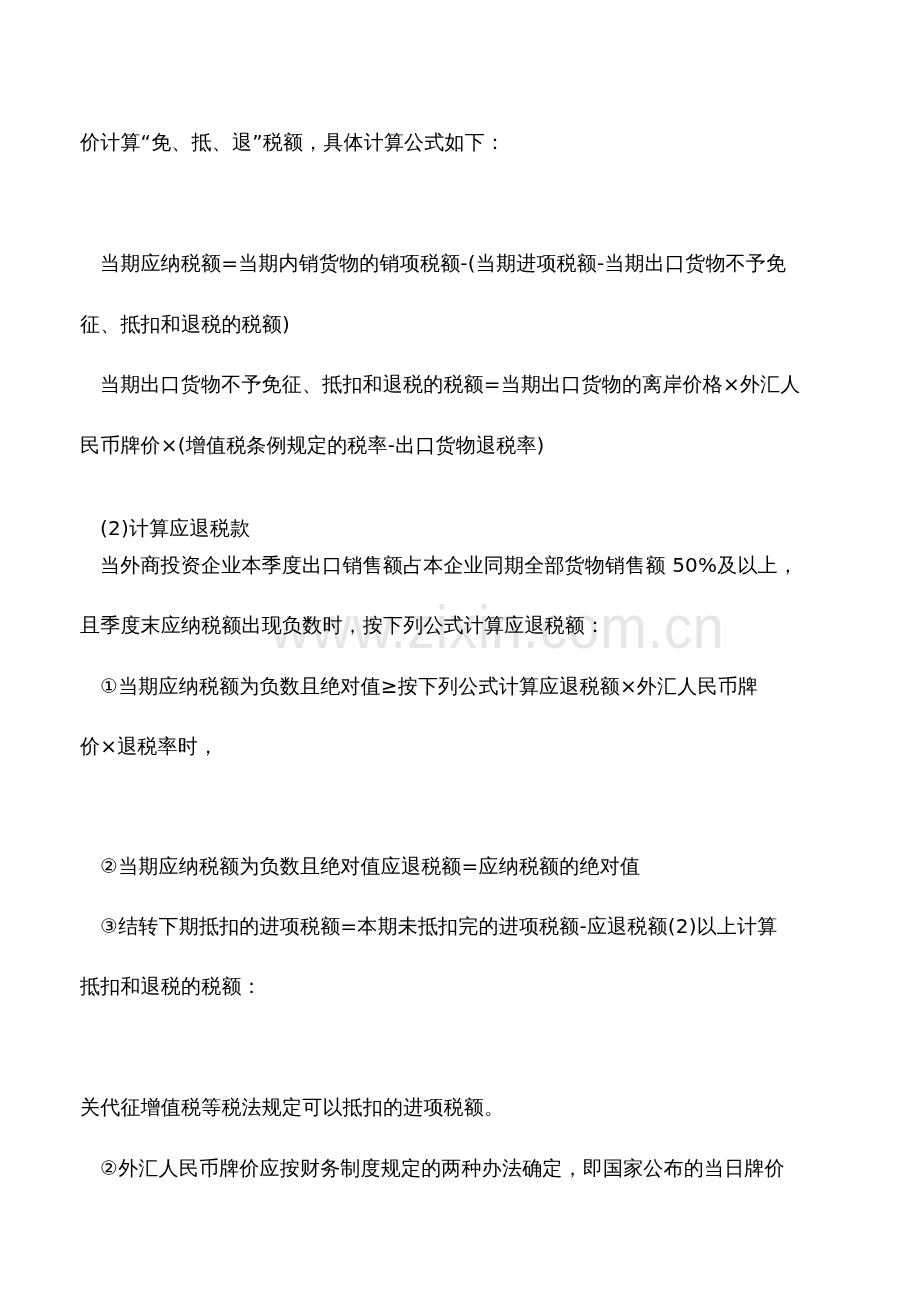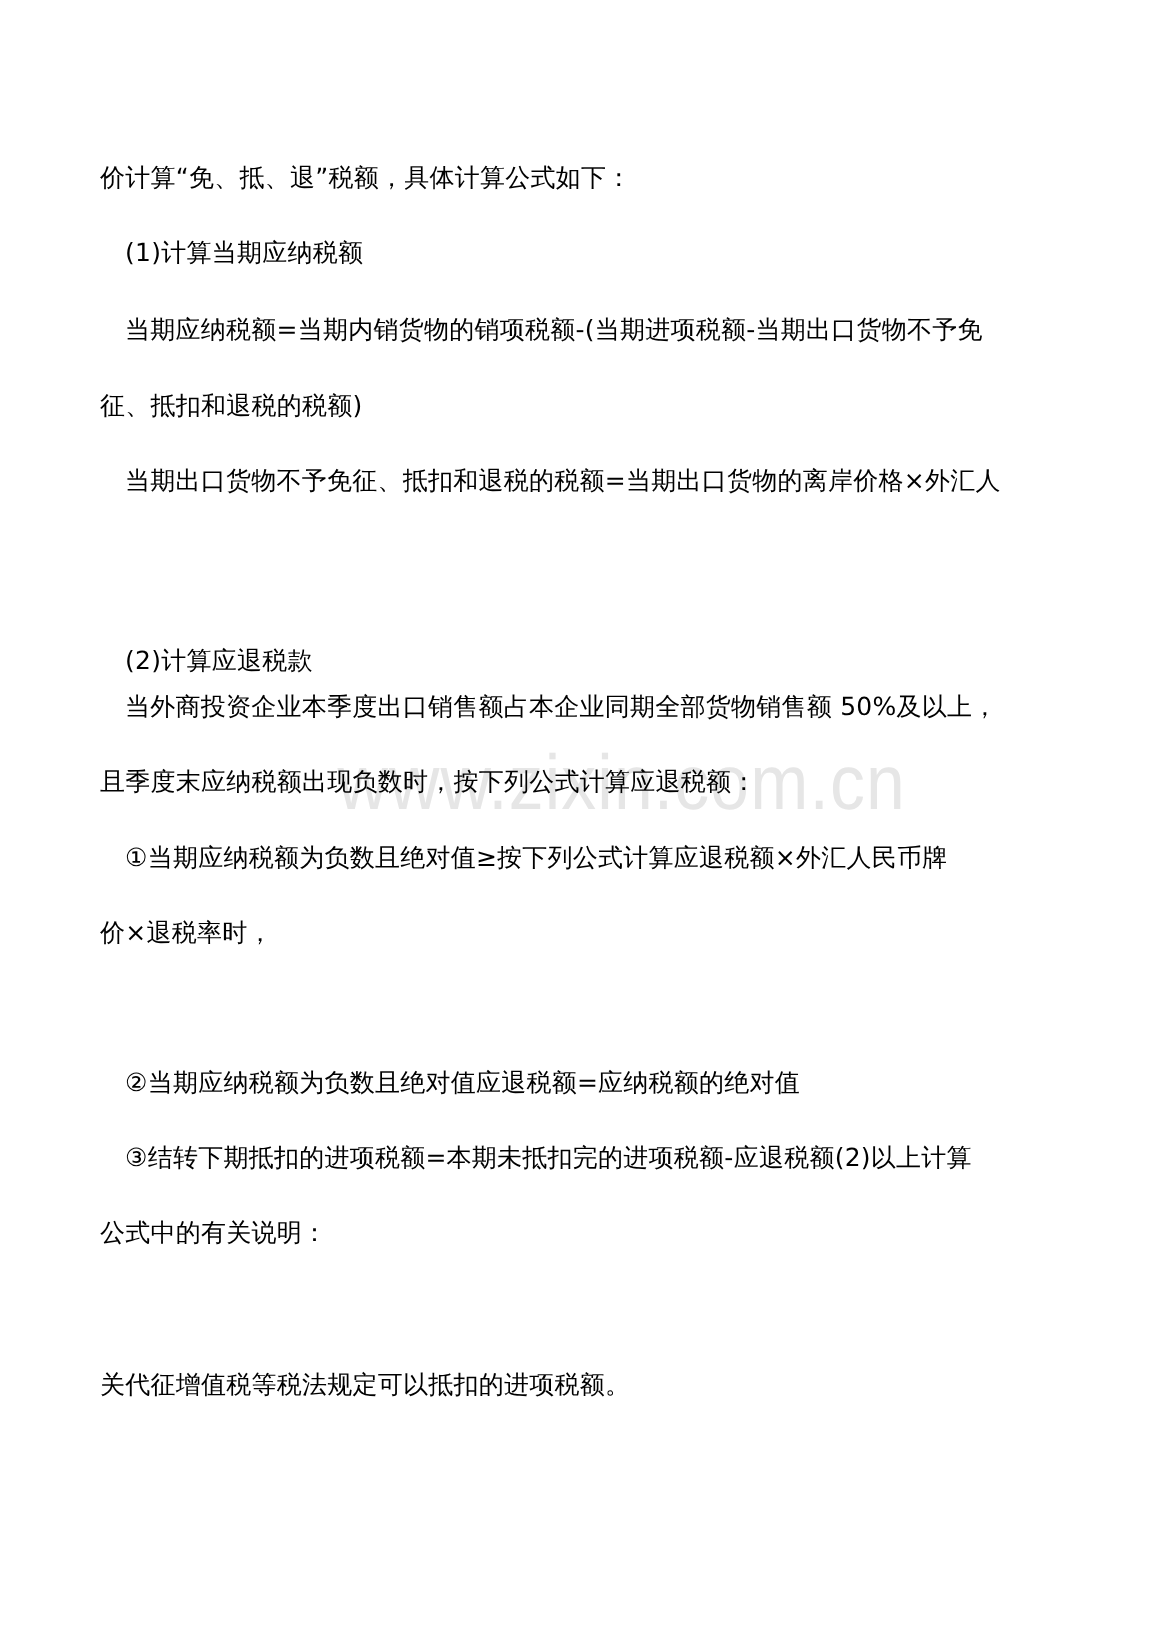--- a/index.html
+++ b/index.html
@@ -50,26 +50,27 @@
   }
   .line { z-index: 1; }
 </style>
 </head>
 <body>
 
 <div class="page">
   <div class="watermark">www.zixin.com.cn</div>
 
   <div class="line" style="top:128px">价计算“免、抵、退”税额，具体计算公式如下：</div>
-  <div class="line indent" style="top:188px">(1)计算当期应纳税额</div>
   <div class="line indent" style="top:249px">当期应纳税额=当期内销货物的销项税额-(当期进项税额-当期出口货物不予免</div>
   <div class="line" style="top:310px">征、抵扣和退税的税额)</div>
   <div class="line indent" style="top:370px">当期出口货物不予免征、抵扣和退税的税额=当期出口货物的离岸价格×外汇人</div>
+  <div class="line" style="top:431px">民币牌价×(增值税条例规定的税率-出口货物退税率)</div>
   <div class="line indent" style="top:514px">(2)计算应退税款</div>
   <div class="line indent" style="top:551px">当外商投资企业本季度出口销售额占本企业同期全部货物销售额 50%及以上，</div>
   <div class="line" style="top:611px">且季度末应纳税额出现负数时，按下列公式计算应退税额：</div>
   <div class="line indent" style="top:672px">①当期应纳税额为负数且绝对值≥按下列公式计算应退税额×外汇人民币牌</div>
   <div class="line" style="top:732px">价×退税率时，</div>
   <div class="line indent" style="top:852px">②当期应纳税额为负数且绝对值应退税额=应纳税额的绝对值</div>
   <div class="line indent" style="top:912px">③结转下期抵扣的进项税额=本期未抵扣完的进项税额-应退税额(2)以上计算</div>
-  <div class="line" style="top:972px">公式中的有关说明：</div>
+  <div class="line" style="top:972px">抵扣和退税的税额：</div>
   <div class="line" style="top:1093px">关代征增值税等税法规定可以抵扣的进项税额。</div>
+  <div class="line indent" style="top:1154px">②外汇人民币牌价应按财务制度规定的两种办法确定，即国家公布的当日牌价</div>
 </div>
 
 </body></html>

